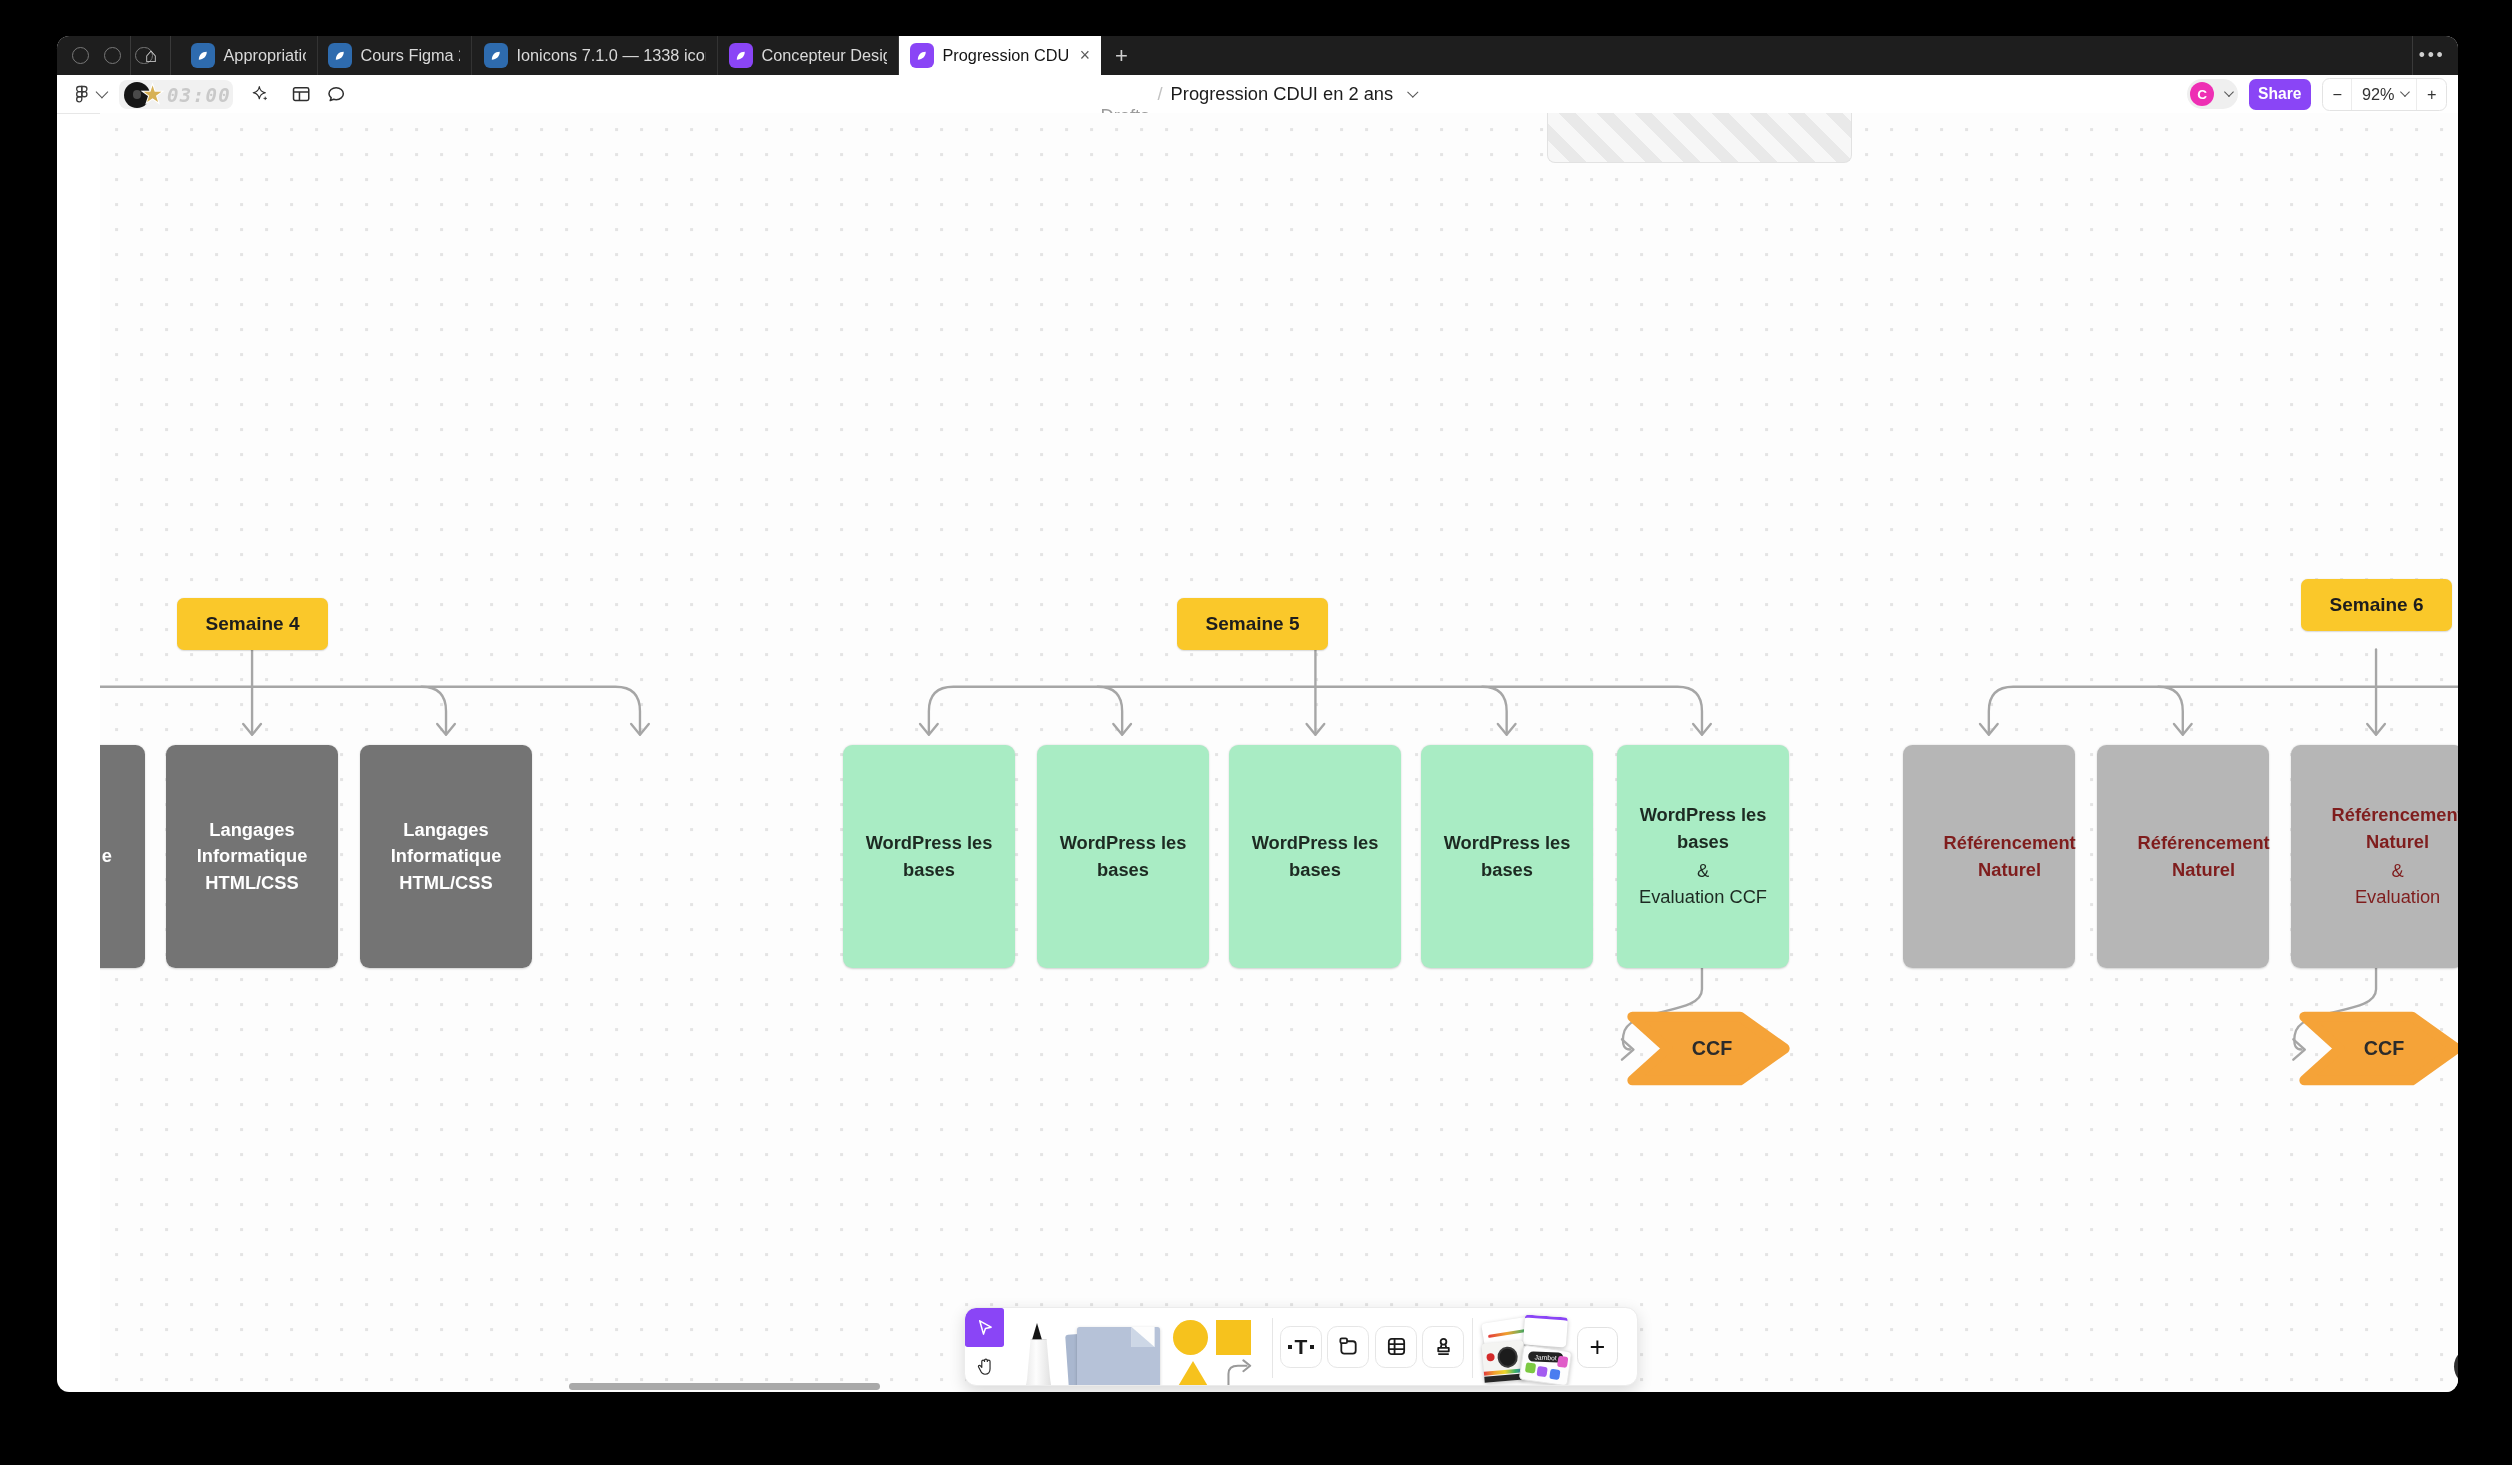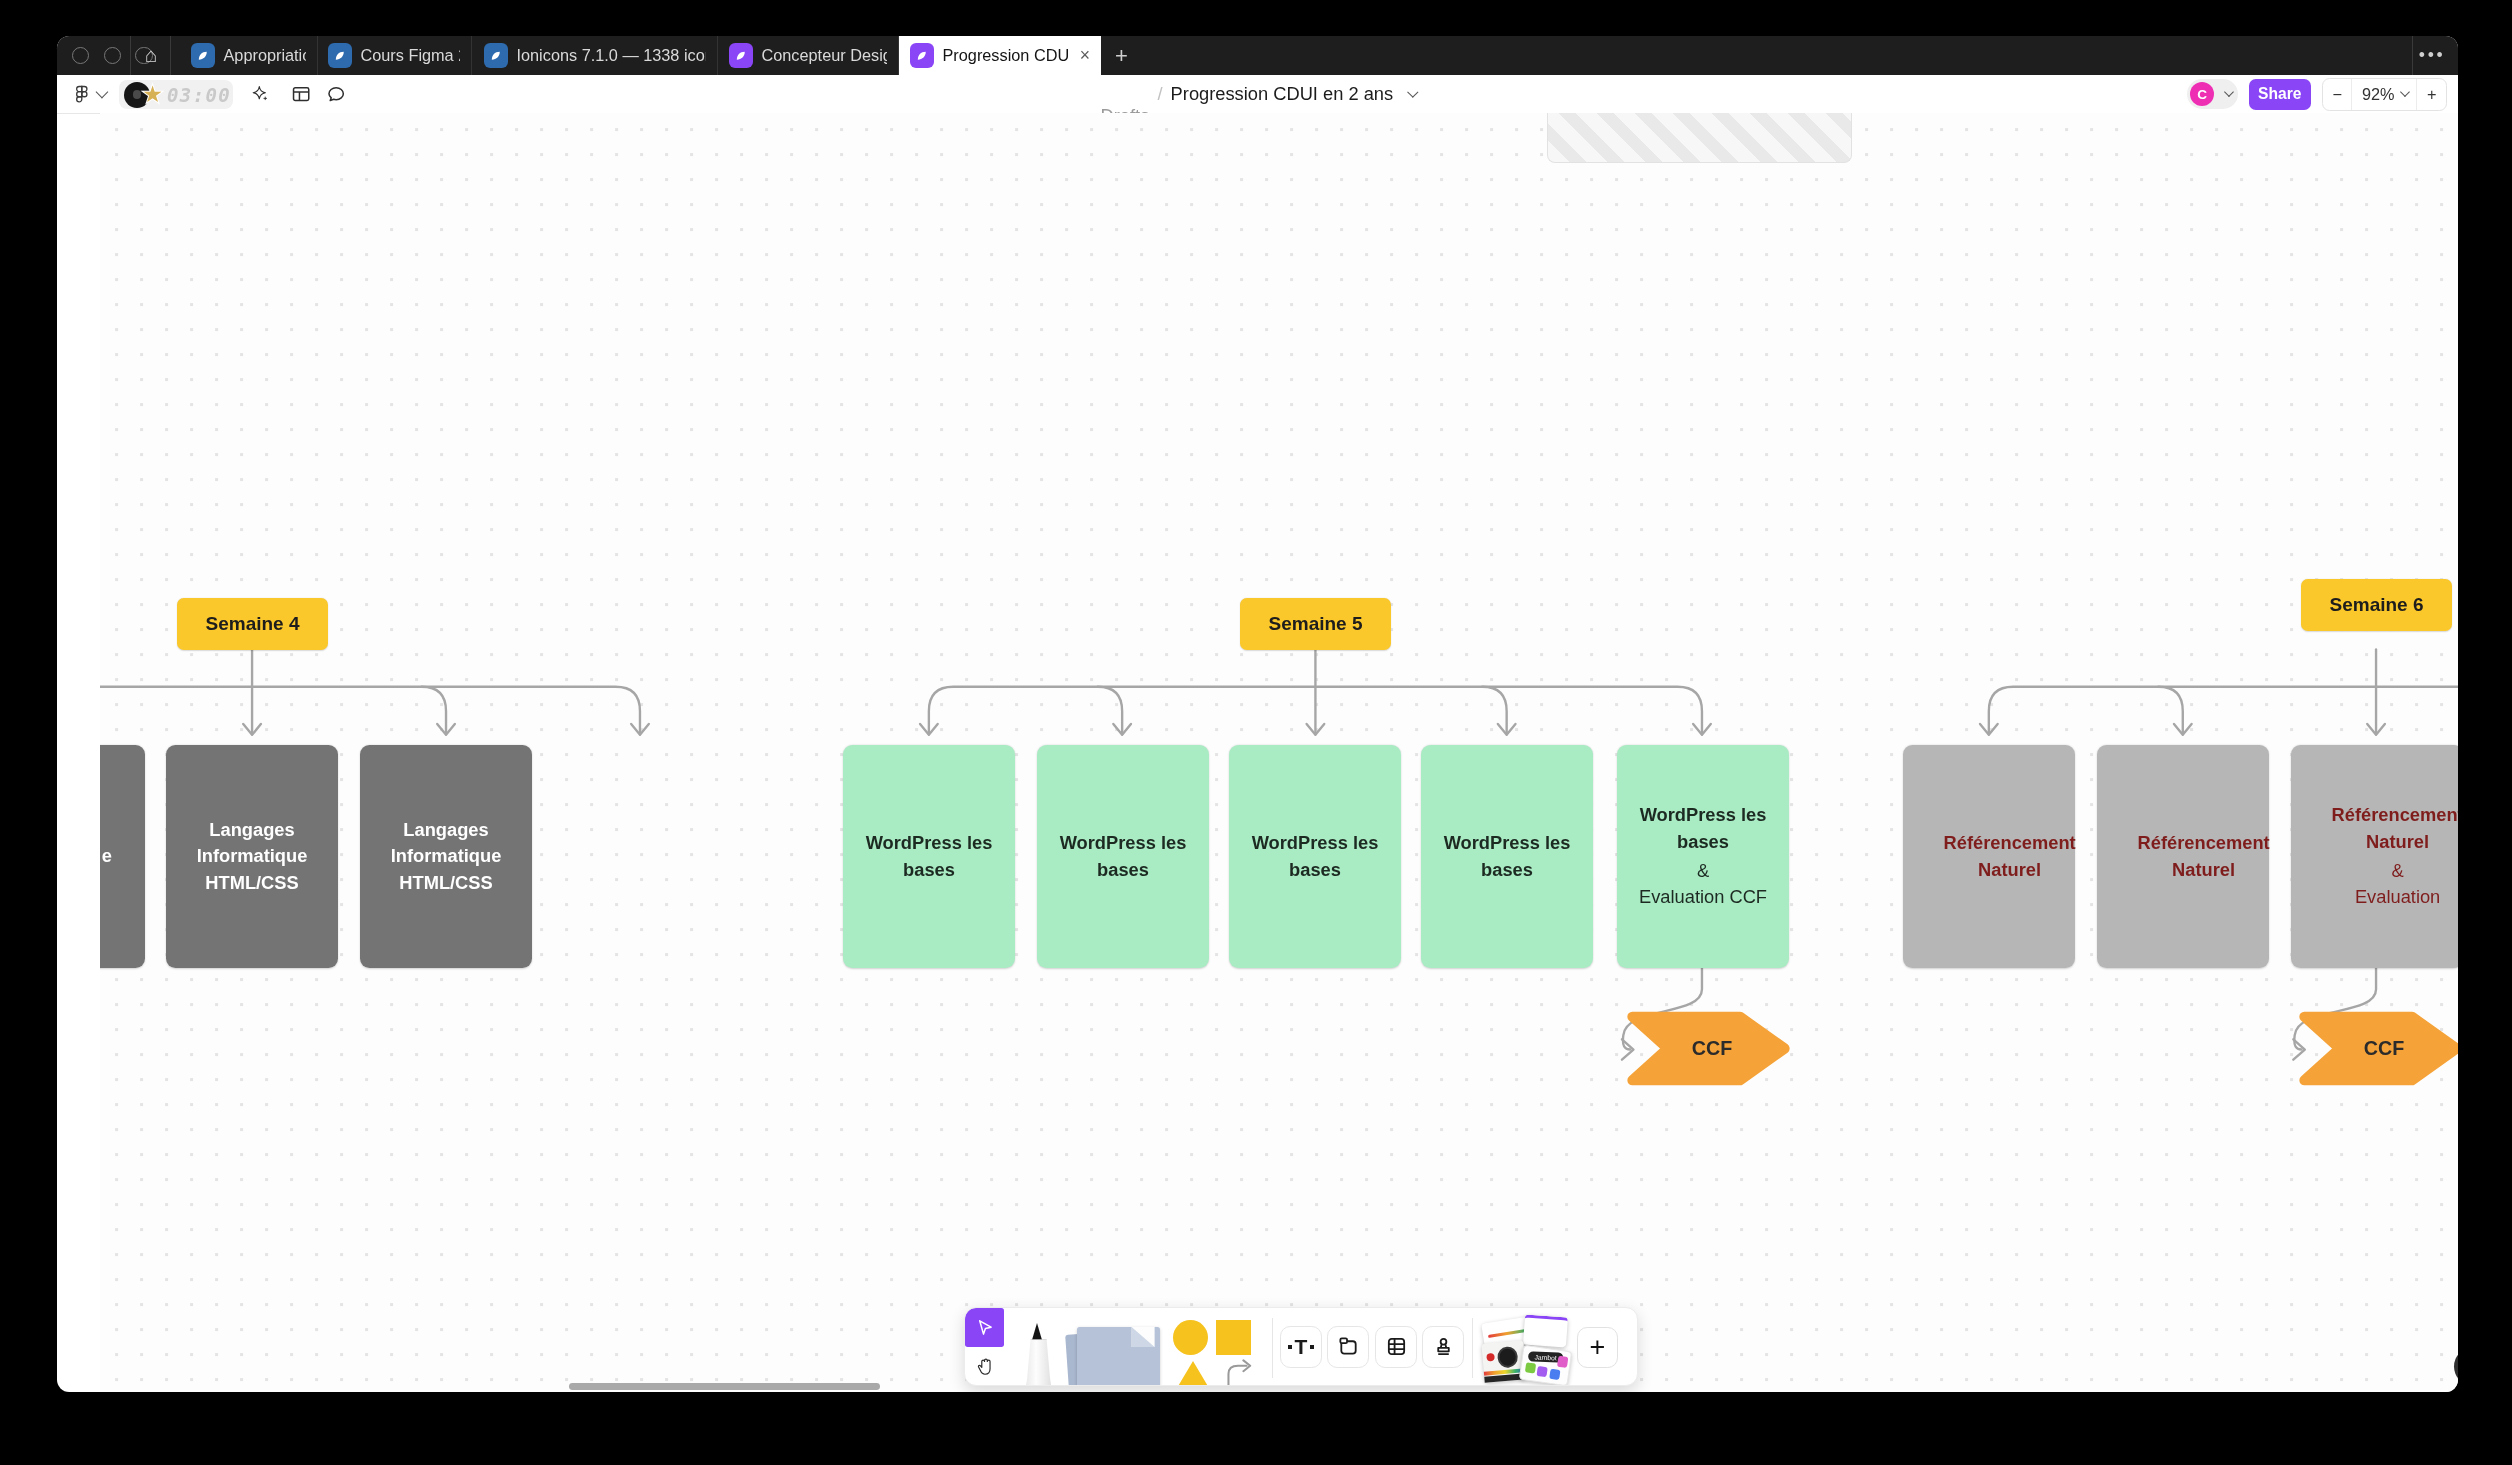--- a/index.html
+++ b/index.html
@@ -262,21 +262,21 @@
           <path d="M2362 1261 V1292 C2362 1332 2250 1317 2246 1360 C2244 1376 2248 1381 2256 1381"></path>
           <polyline points="2244,1366 2261,1381 2244,1396"></polyline>
           <path d="M3356 1261 V1292 C3356 1332 3240 1317 3236 1360 C3234 1376 3238 1381 3246 1381"></path>
           <polyline points="3234,1366 3251,1381 3234,1396"></polyline>
         </g>
       </svg>
 
       <div class="week-label" style="left:77px;top:485px">
         <span>Semaine 4</span>
       </div>
-      <div class="week-label" style="left:1140px;top:485px">
+      <div class="week-label" style="left:1077px;top:485px">
         <span>Semaine 5</span>
       </div>
       <div class="week-label" style="left:2201px;top:466px">
         <span>Semaine 6</span>
       </div>
 
       <div class="card dark sliver">
         <span class="t">e</span>
       </div>
       <div class="card dark" style="left:66px">

